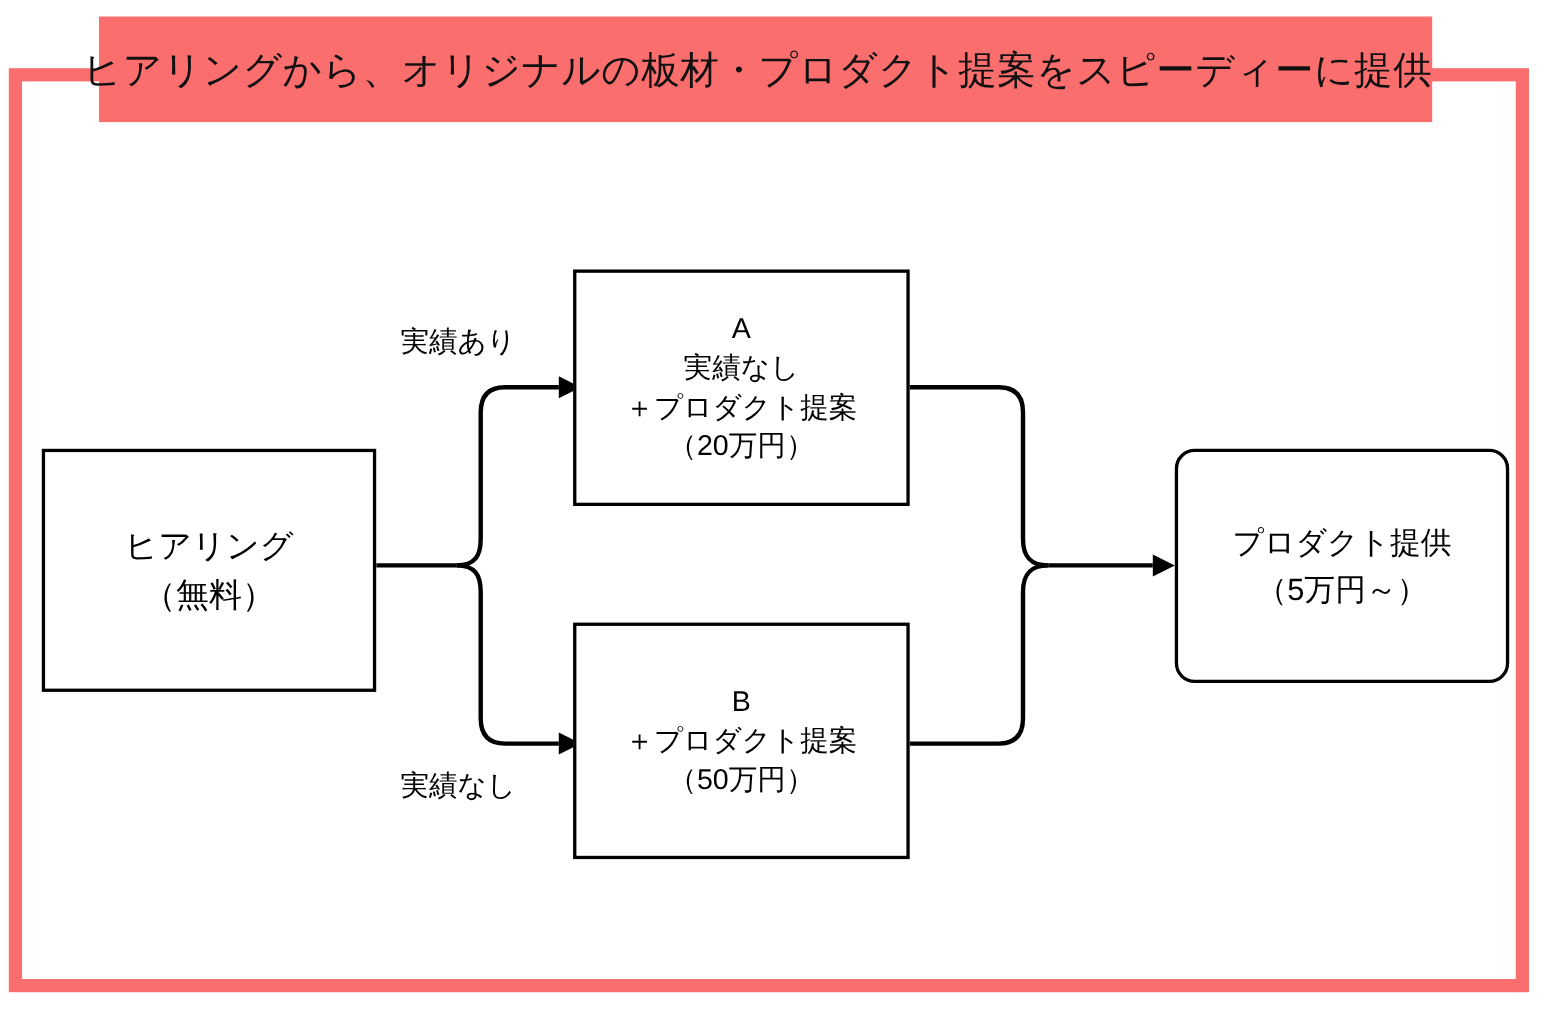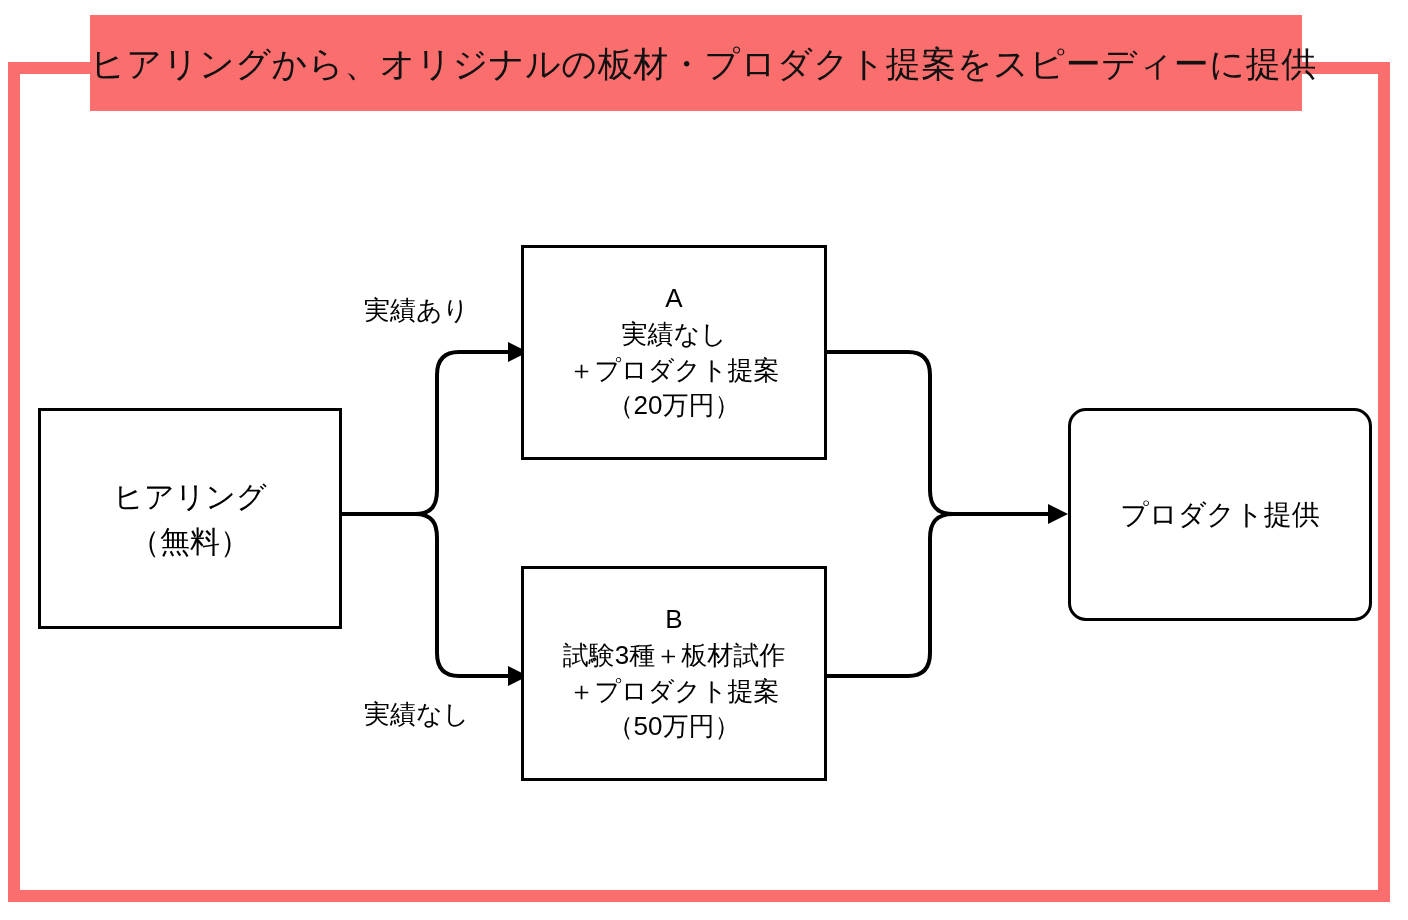--- a/index.html
+++ b/index.html
@@ -34,21 +34,21 @@
   
   #title-banner {
     position: absolute;
     left: 90px;
     top: 15px;
     width: 1212px;
     height: 96px;
     background: #fb6e6e;
     display: flex;
     align-items: center;
-    justify-content: flex-start;
+    justify-content: flex-end;
   }
   #title-banner .title-text {
     color: #111111;
     font-size: 35px;
     letter-spacing: 0.5px;
     white-space: nowrap;
     line-height: 1;
   }
 
   
@@ -178,26 +178,26 @@
 
   <div class="node-box" id="box-option-a">
     <span class="line">A</span>
     <span class="line">実績なし</span>
     <span class="line">＋プロダクト提案</span>
     <span class="line">（20万円）</span>
   </div>
 
   <div class="node-box" id="box-option-b">
     <span class="line">B</span>
-    <span class="line">試験3種＋板材試作</span>
     <span class="line">＋プロダクト提案</span>
     <span class="line">（50万円）</span>
   </div>
 
   <div class="node-box" id="box-delivery">
     <span class="line">プロダクト提供</span>
+    <span class="line">（5万円～）</span>
   </div>
 
   <div class="edge-label" id="label-has-record">実績あり</div>
 
   <div class="edge-label" id="label-no-record">実績なし</div>
 
 </div>
 
 </body></html>

